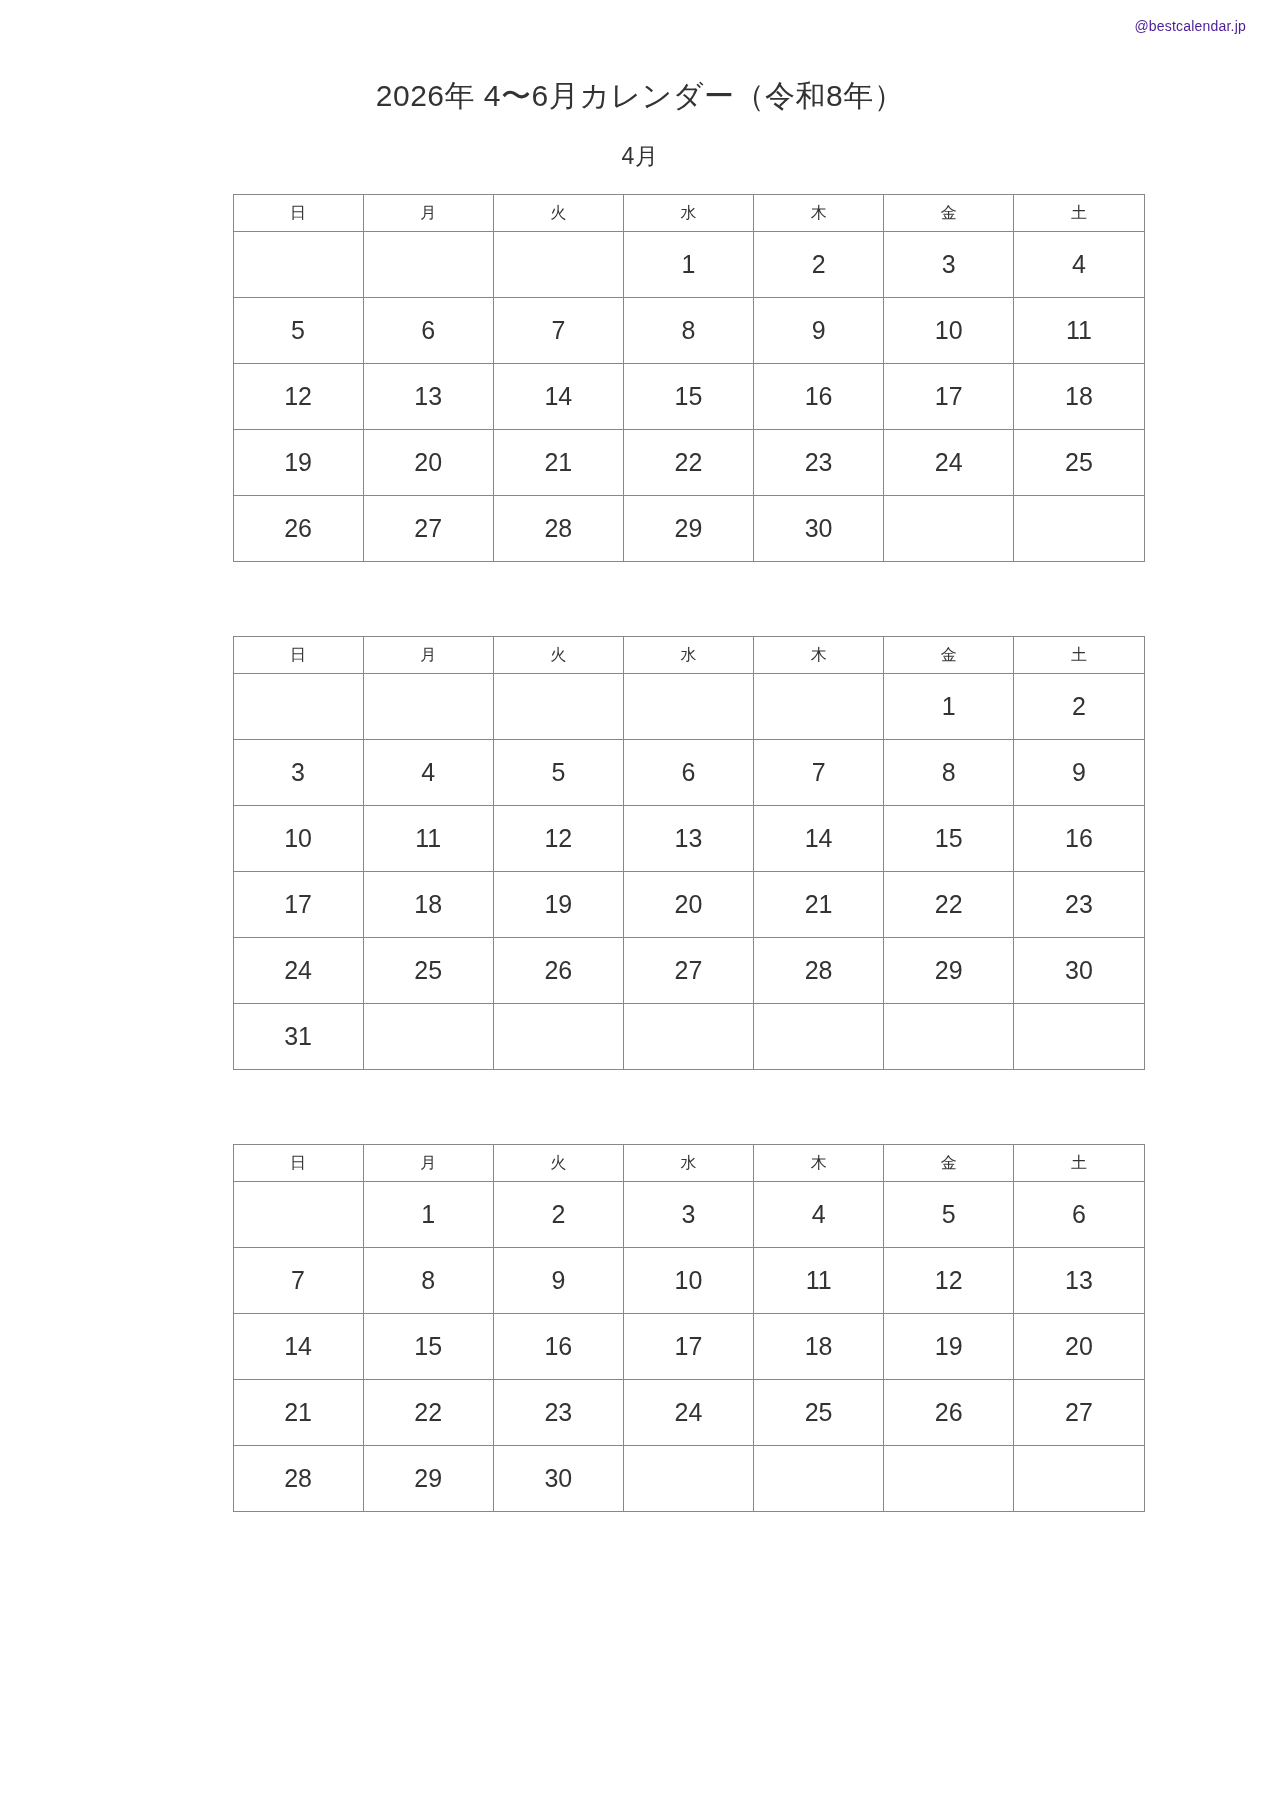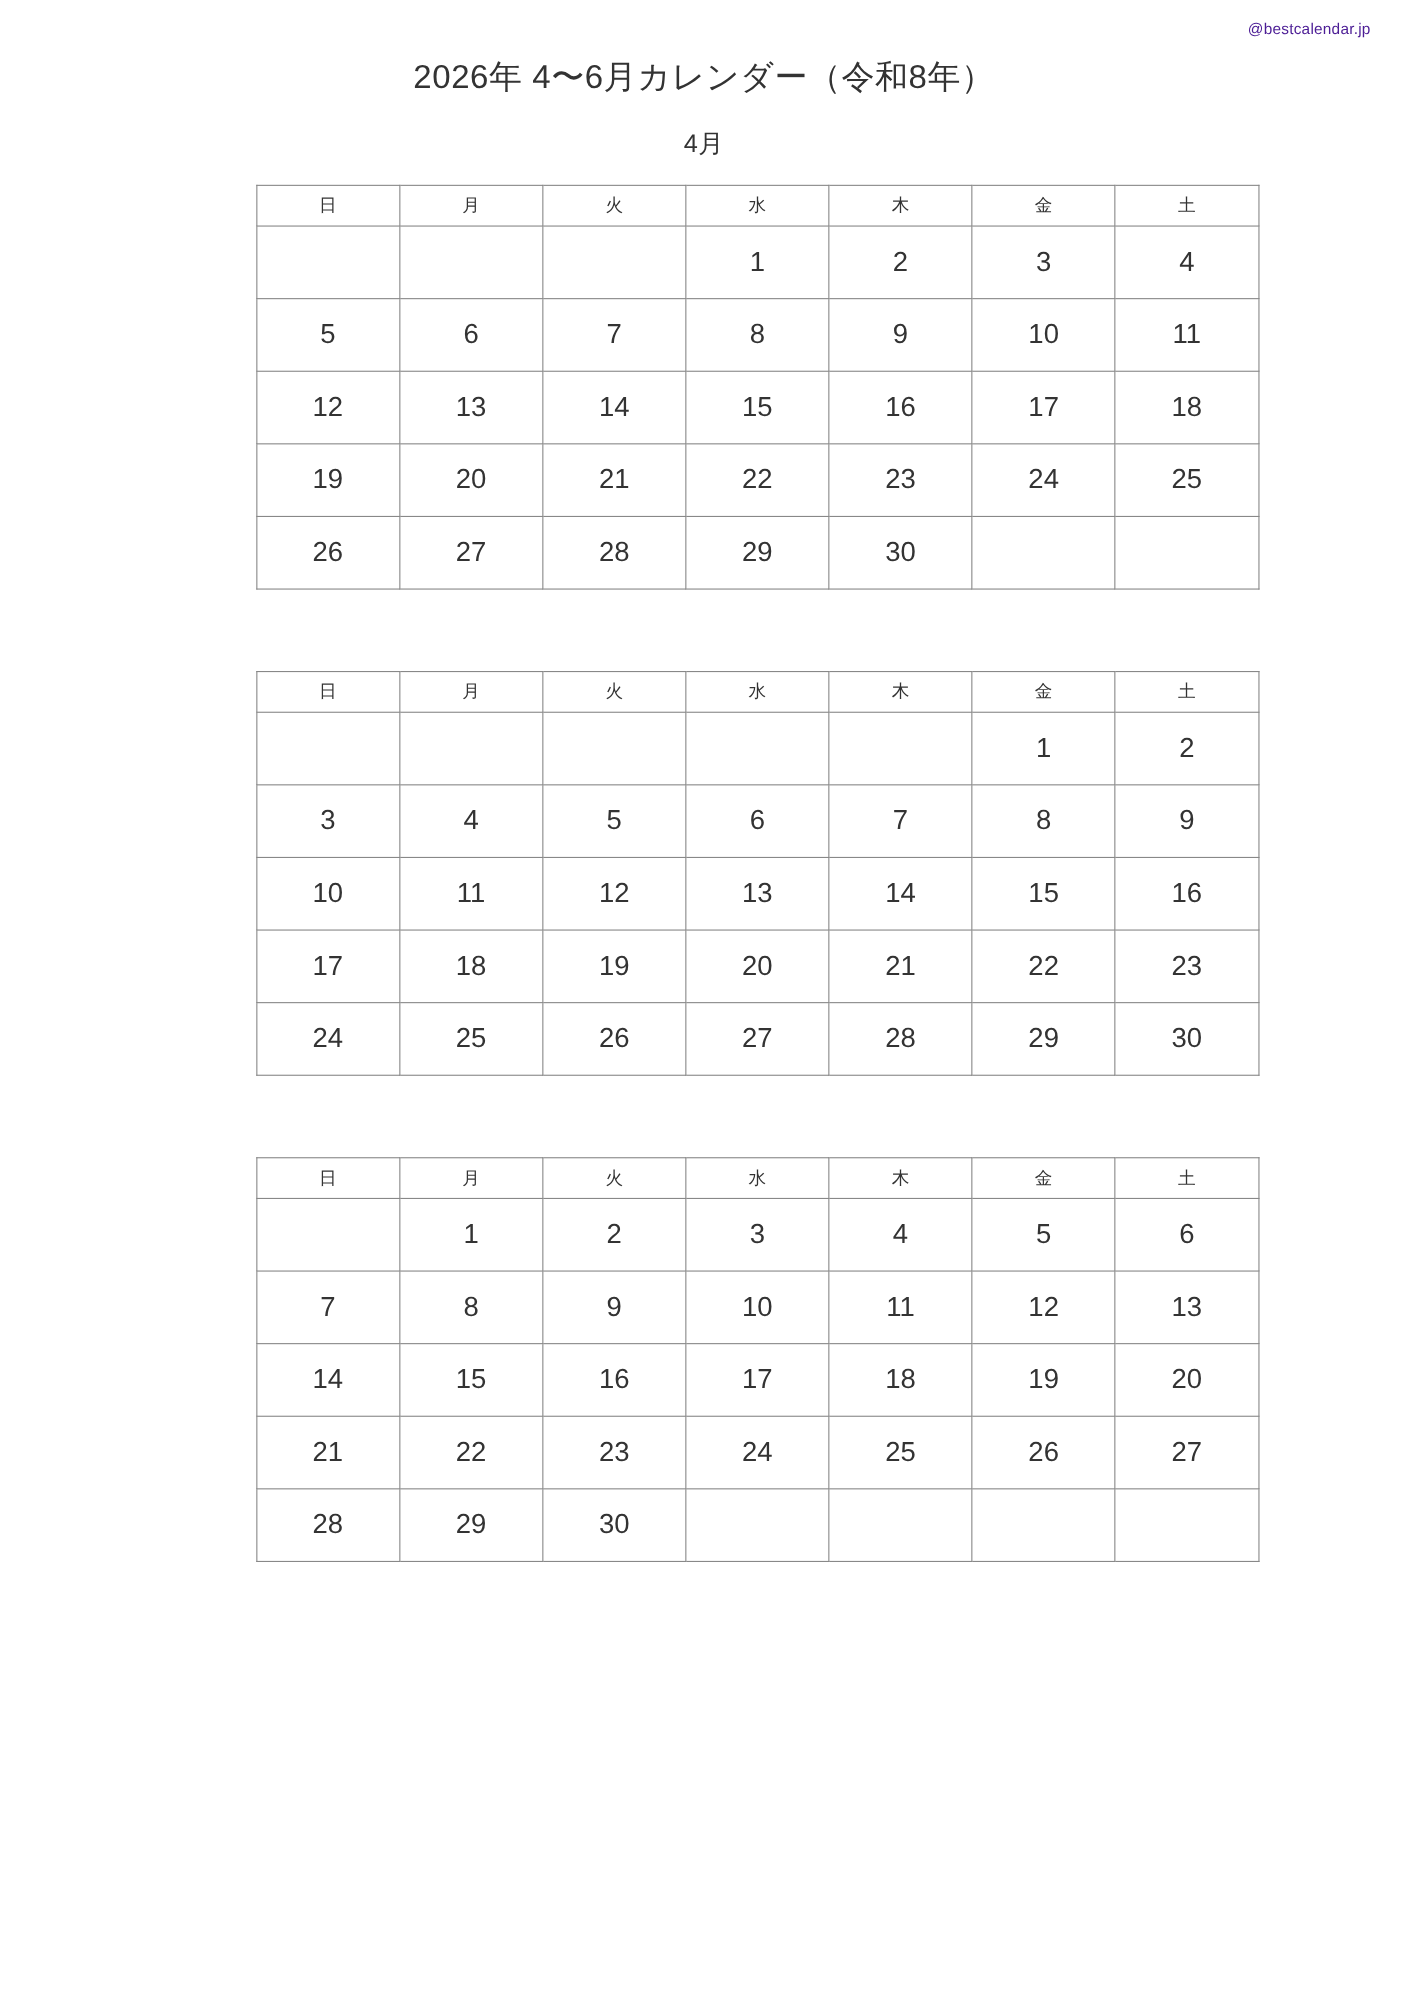--- a/index.html
+++ b/index.html
@@ -32,21 +32,21 @@
     letter-spacing: 0.2px;
     font-family: "Liberation Sans", "DejaVu Sans", sans-serif;
   }
 
   .page-title {
     text-align: center;
     font-size: 30px;
     color: #333333;
     font-weight: normal;
     margin: 0;
-    padding-top: 50px;
+    padding-top: 76px;
     letter-spacing: 0.5px;
     font-family: "Liberation Sans", "DejaVu Sans", sans-serif;
   }
 
   .months {
     margin-top: 24px;
   }
 
   .month-block {
     margin: 0 auto;
@@ -227,20 +227,29 @@
             </tr>
             <tr>
               <td class="d-red">24</td>
               <td class="d-dark">25</td>
               <td class="d-dark">26</td>
               <td class="d-dark">27</td>
               <td class="d-dark">28</td>
               <td class="d-dark">29</td>
               <td class="d-blue">30</td>
             </tr>
+            <tr>
+              <td class="d-red">31</td>
+              <td class="d-empty"></td>
+              <td class="d-empty"></td>
+              <td class="d-empty"></td>
+              <td class="d-empty"></td>
+              <td class="d-empty"></td>
+              <td class="d-empty"></td>
+            </tr>
           </tbody>
         </table>
       </div>
       <div class="month-block">
         <table class="cal">
           <thead>
             <tr>
               <th class="dow-sun">日</th>
               <th class="">月</th>
               <th class="">火</th>

